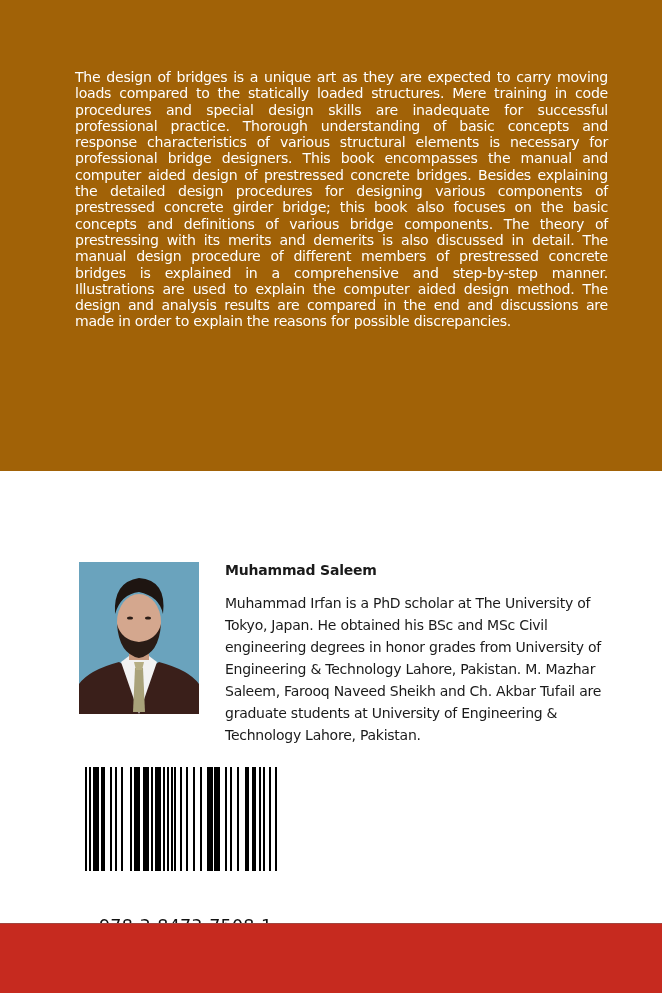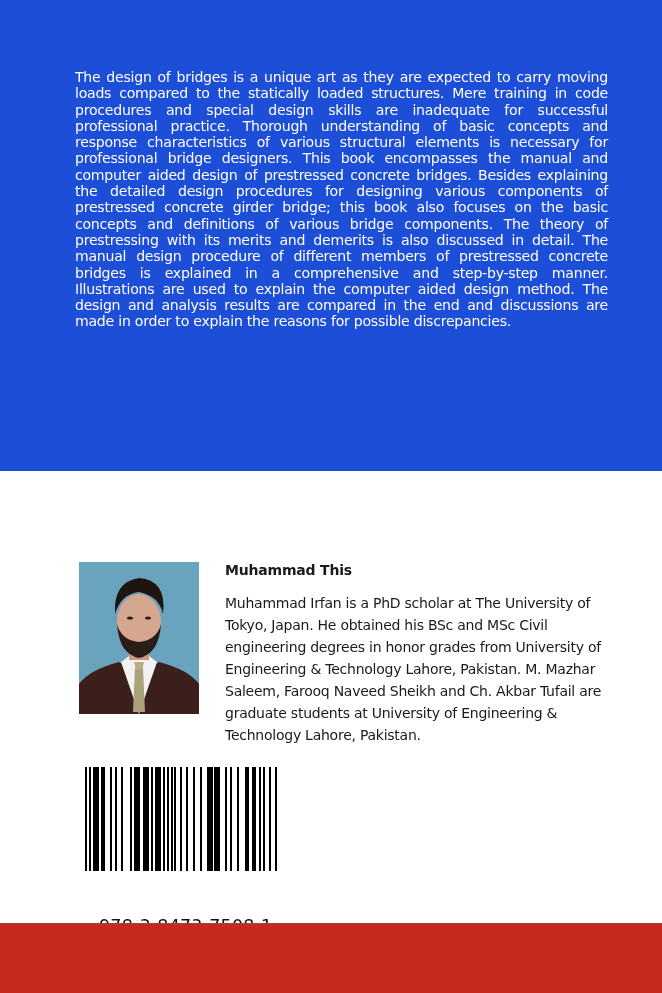--- a/index.html
+++ b/index.html
@@ -3,21 +3,21 @@
 <meta charset="utf-8">
 <style>
   html, body { margin: 0; padding: 0; }
   body {
     width: 662px; height: 993px; position: relative; overflow: hidden;
     background: #ffffff;
     font-family: "DejaVu Sans", "Liberation Sans", sans-serif;
   }
   .top-band {
     position: absolute; left: 0; top: 0; width: 662px; height: 471px;
-    background: #1d4ed8;
+    background: #a16207;
   }
   .blurb {
     position: absolute; left: 75px; top: 69px; width: 533px;
     color: #ffffff; font-size: 14.1px; line-height: 16.3px;
     text-align: justify; letter-spacing: -0.25px; margin: 0;
   }
   .author-photo {
     position: absolute; left: 79px; top: 562px; width: 120px; height: 152px;
     background: #6aa3bd; overflow: hidden;
   }
@@ -65,21 +65,21 @@
 
     <path d="M38 62 Q40 92 60 96 Q80 92 82 62 Q78 78 60 80 Q42 78 38 62 Z" fill="#2a1c16"></path>
 
     <path d="M36 52 Q34 20 60 16 Q88 18 84 52 Q80 34 60 30 Q42 32 36 52 Z" fill="#1e1511"></path>
 
     <ellipse cx="51" cy="56" rx="3" ry="1.6" fill="#2a1c16"></ellipse>
     <ellipse cx="69" cy="56" rx="3" ry="1.6" fill="#2a1c16"></ellipse>
   </svg>
 </div>
 
-<p class="author-name">Muhammad This</p>
+<p class="author-name">Muhammad Saleem</p>
 <p class="author-bio">Muhammad Irfan is a PhD scholar at The University of Tokyo, Japan. He obtained his BSc and MSc Civil engineering degrees in honor grades from University of Engineering &amp; Technology Lahore, Pakistan. M. Mazhar Saleem, Farooq Naveed Sheikh and Ch. Akbar Tufail are graduate students at University of Engineering &amp; Technology Lahore, Pakistan.</p>
 
 <div class="barcode">
   <svg width="194" height="104" viewBox="0 0 194 104">
     <g fill="#000">
       <rect x="0" y="0" width="2" height="104"></rect>
       <rect x="4" y="0" width="2" height="104"></rect>
       <rect x="8" y="0" width="6" height="104"></rect>
       <rect x="16" y="0" width="4" height="104"></rect>
       <rect x="25" y="0" width="2" height="104"></rect>

